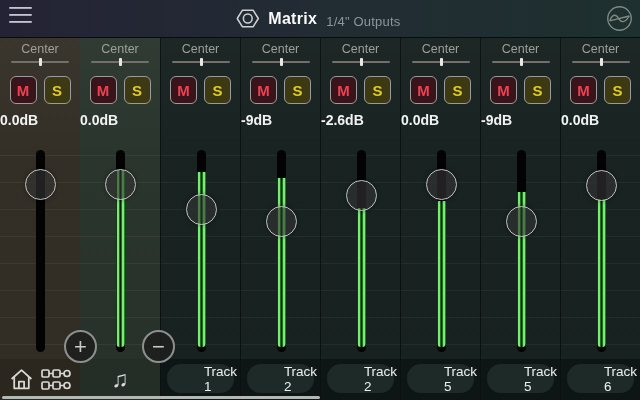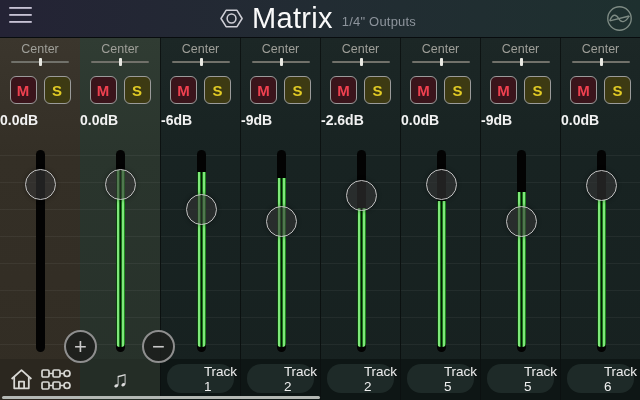--- a/index.html
+++ b/index.html
@@ -17,21 +17,21 @@
     border-bottom:1px solid #080c0e;z-index:30;
   }
   #hamburger{position:absolute;left:9px;top:7px;width:23px;height:16px;cursor:pointer;}
   #hamburger span{display:block;height:2.4px;margin-bottom:4.4px;border-radius:1px;
     background:linear-gradient(180deg,#d6d2e2,#9b97ab);}
   .title-group{
     position:absolute;left:50%;top:0;height:37px;transform:translateX(-51%);
     display:flex;align-items:center;white-space:nowrap;
   }
   .app-icon{margin-right:9px;display:flex;}
-  .title{font-size:29px;color:#fafafa;letter-spacing:.3px;}
+  .title{font-size:16px;color:#fafafa;letter-spacing:.3px;font-weight:bold;}
   .subtitle{font-size:13px;color:#8d949c;margin-left:9px;padding-top:5px;letter-spacing:.2px;}
   #brand-logo{position:absolute;right:7px;top:5px;}
   
   #strips{position:absolute;left:0;top:37px;width:640px;height:270px;display:flex;}
   .strip{position:relative;width:80px;height:363px;box-sizing:border-box;flex:0 0 80px;}
   .strip.bus{background:linear-gradient(180deg,#3b362d 0,#342f26 120px,#322d24 100%);}
   .strip.master{background:linear-gradient(180deg,#303c33 0,#2a352d 120px,#27312a 100%);}
   .strip.track{background:linear-gradient(180deg,#1c2726 0,#182322 120px,#172120 100%);
     border-left:1px solid rgba(0,0,0,.5);}
   .pan-label{position:absolute;top:5px;left:0;width:100%;text-align:center;
@@ -174,21 +174,20 @@
   </div>
       <div class="strip track">
     <div class="pan-label">Center</div>
     <div class="pan-slider">
       <div class="pan-tick"></div>
     </div>
     <div class="ms-row">
       <button class="btn-m">M</button>
       <button class="btn-s">S</button>
     </div>
-    <div class="db">-6dB</div>
     <div class="fader-zone">
       <div class="gridlines"></div>
       <div class="track-line"></div>
       <div class="meter" style="top: 35px; height: 175px;"></div>
       <div class="knob" style="top: 57px;"></div>
     </div>
     <div class="bottom">
 
       <div class="bottom-label">Track 1</div>
     </div>

